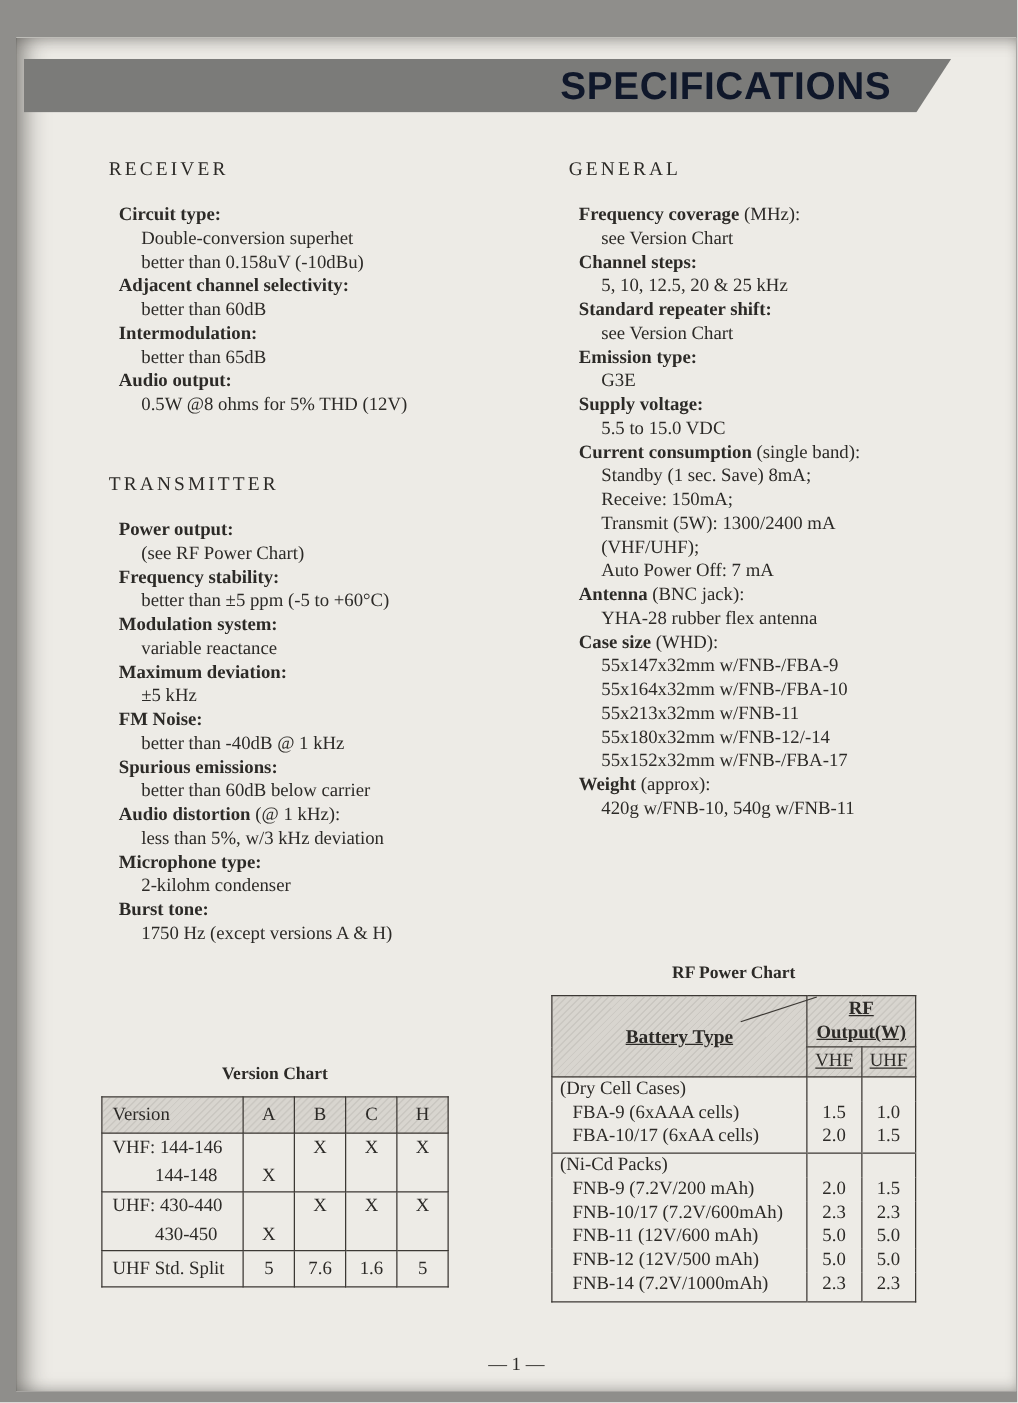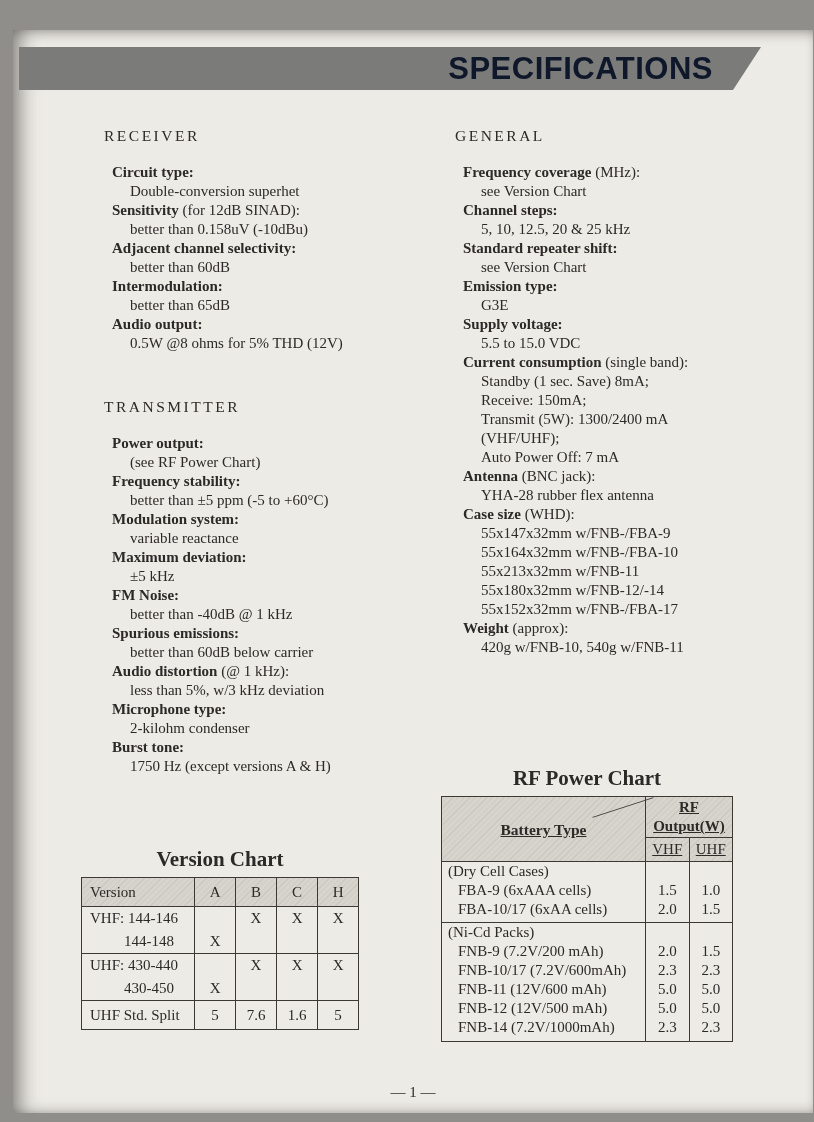--- a/index.html
+++ b/index.html
@@ -19,29 +19,29 @@
     position:absolute; left:6px; top:17px; width:742px; height:43px;
     background:#7b7b79;
     clip-path: polygon(0 0, 100% 0, calc(100% - 28px) 100%, 0 100%);
   }
   .banner-title {
     position:absolute; right:48px; top:50%; transform:translateY(-50%);
     font-family:"Liberation Sans", sans-serif; font-weight:bold;
     font-size:31px; color:#0f172a; letter-spacing:0.5px;
   }
   .col { position:absolute; font-size:15px; line-height:19px; }
-  .col-left  { left:89px;  top:96px; width:345px; }
+  .col-left  { left:72px;  top:96px; width:345px; }
   .col-right { left:440px; top:96px; width:310px; }
   .section-heading { letter-spacing:2.5px; font-size:15.5px; margin:0 0 18px 2px; font-weight:normal; }
   .gap { margin-top:44px; }
   .item .lbl { padding-left:10px; }
   .item .lbl .term { font-weight:bold; }
   .item .val { padding-left:28px; }
 
-  .chart-title { text-align:center; font-weight:bold; font-size:21px; margin:0 0 8px 0; }
+  .chart-title { text-align:center; font-weight:bold; font-size:14px; margin:0 0 8px 0; }
 
   .vc-wrap { position:absolute; left:68px; top:820px; width:278px; font-size:15px; line-height:19px; }
   table.vc { border-collapse:collapse; width:278px; font-size:15px; }
   .vc th, .vc td { border:1px solid #3c3935; padding:0; vertical-align:top; }
   .vc th {
     height:28px; vertical-align:middle; font-weight:normal;
     background-color:#d3d0ca;
     background-image: repeating-linear-gradient(135deg, #d8d5cf 0 3px, #c9c6c0 3px 4px);
   }
   .vc th.c-ver { text-align:left; padding-left:8px; width:106px; }
@@ -88,21 +88,20 @@
     </div>
 
     <div class="col col-left">
       <div class="section-heading">RECEIVER</div>
 
       <div class="item">
         <div class="lbl"><span class="term">Circuit type:</span><span></span></div>
         <div class="val">Double-conversion superhet</div>
       </div>
       <div class="item">
-        <div class="lbl"><span class="term">Sensitivity</span><span> (for 12dB SINAD):</span></div>
         <div class="val">better than 0.158uV (-10dBu)</div>
       </div>
       <div class="item">
         <div class="lbl"><span class="term">Adjacent channel selectivity:</span><span></span></div>
         <div class="val">better than 60dB</div>
       </div>
       <div class="item">
         <div class="lbl"><span class="term">Intermodulation:</span><span></span></div>
         <div class="val">better than 65dB</div>
       </div>

